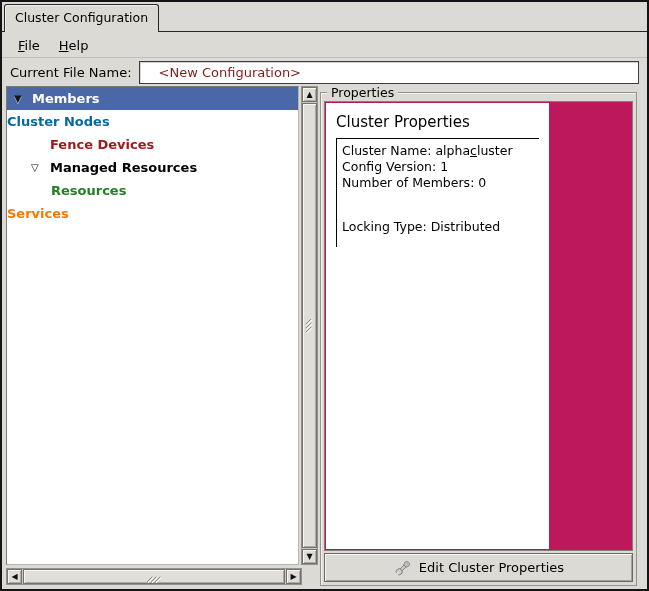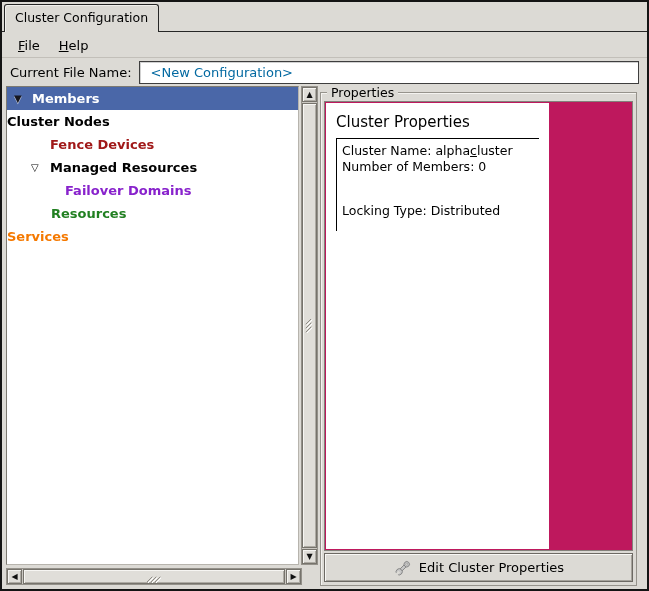--- a/index.html
+++ b/index.html
@@ -25,21 +25,21 @@
   .menu-item{display:inline-block;font-size:13px;padding:2px 3px;margin-right:13px;cursor:default;}
   .menu-item::first-letter{text-decoration:underline;}
   
   .filebar{height:28px;display:flex;align-items:center;padding:0 8px;}
   .filebar-label{font-size:13px;white-space:nowrap;}
   .filebar-input{
     flex:1;margin-left:7px;height:23px;font-size:13px;
     font-family:"DejaVu Sans","Liberation Sans",sans-serif;
     background:#fff;border:1px solid #3e3e3e;
     box-shadow:inset 1px 1px 0 rgba(0,0,0,0.18);
-    padding:1px 11px;color:#0369a1;
+    padding:1px 19px;color:#7f1d1d;
   }
   
   .main{position:relative;height:503px;}
   
   .tree-view{
     position:absolute;left:4px;top:0;width:293px;height:479px;
     background:#fff;border:1px solid;border-color:#7d7a72 #b7b4ad #b7b4ad #7d7a72;
     overflow:hidden;
   }
   .tree-row{position:relative;height:23px;line-height:23px;font-size:13px;font-weight:bold;white-space:nowrap;}
@@ -123,31 +123,28 @@
   </div>
 
   <div class="main">
 
     <div class="tree-view">
       <div class="tree-row" style="background: rgb(74, 103, 168);">
         <span class="expander exp-filled" style="left:7px;">▼</span>
         <span class="tree-label" style="padding-left: 25px; color: rgb(255, 255, 255);">Members</span>
       </div>
       <div class="tree-row">
-        <span class="tree-label" style="color: #000000;">Cluster Nodes</span>
+        <span class="tree-label" style="color: #0369a1;">Cluster Nodes</span>
       </div>
       <div class="tree-row">
         <span class="tree-label" style="padding-left: 43px; color: rgb(160, 24, 24);">Fence Devices</span>
       </div>
       <div class="tree-row">
         <span class="expander exp-outline" style="left:24px;">▽</span>
         <span class="tree-label" style="padding-left: 43px; color: rgb(0, 0, 0);">Managed Resources</span>
-      </div>
-      <div class="tree-row">
-        <span class="tree-label" style="padding-left: 58px; color: rgb(136, 34, 204);">Failover Domains</span>
       </div>
       <div class="tree-row">
         <span class="tree-label" style="padding-left: 44px; color: rgb(34, 128, 34);">Resources</span>
       </div>
       <div class="tree-row">
         <span class="tree-label" style="color: rgb(245, 121, 0);">Services</span>
       </div>
     </div>
 
     <div class="sb vsb">
@@ -181,20 +178,21 @@
     </div>
 
     <div class="props-frame">
       <div class="props-legend">Properties</div>
 
       <div class="props-view">
         <div class="props-doc">
           <div class="props-title">Cluster Properties</div>
           <div class="props-block">
             <div class="props-line"><span>Cluster Name: alpha</span><span class="u-char">c</span><span>luster</span></div>
+            <div class="props-line">Config Version: 1</div>
             <div class="props-line">Number of Members: 0</div>
             <div class="props-line line-gap">Locking Type: Distributed</div>
           </div>
         </div>
       </div>
 
       <div class="edit-btn">
         <svg width="20" height="20" viewBox="0 0 20 20">
           <g transform="rotate(-135 10 10)">
             <rect x="8.6" y="4.5" width="2.8" height="11" rx="1.2" fill="#c7c7c7" stroke="#7c7c7c" stroke-width="0.8"></rect>

